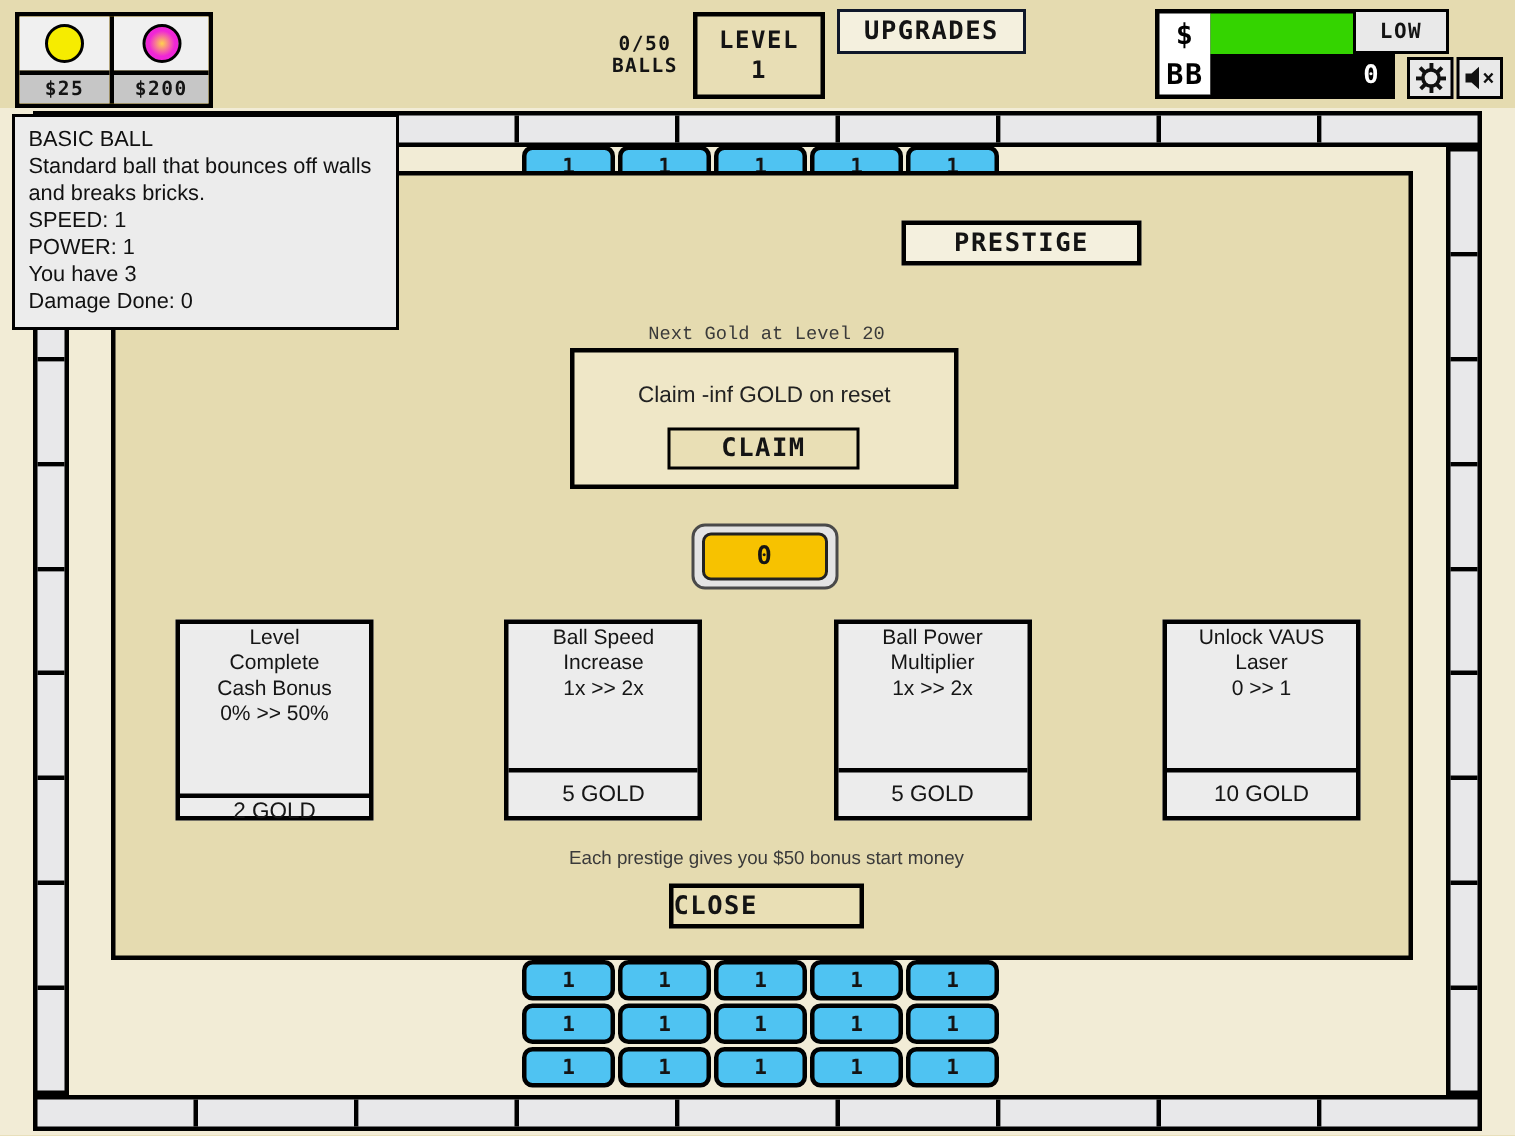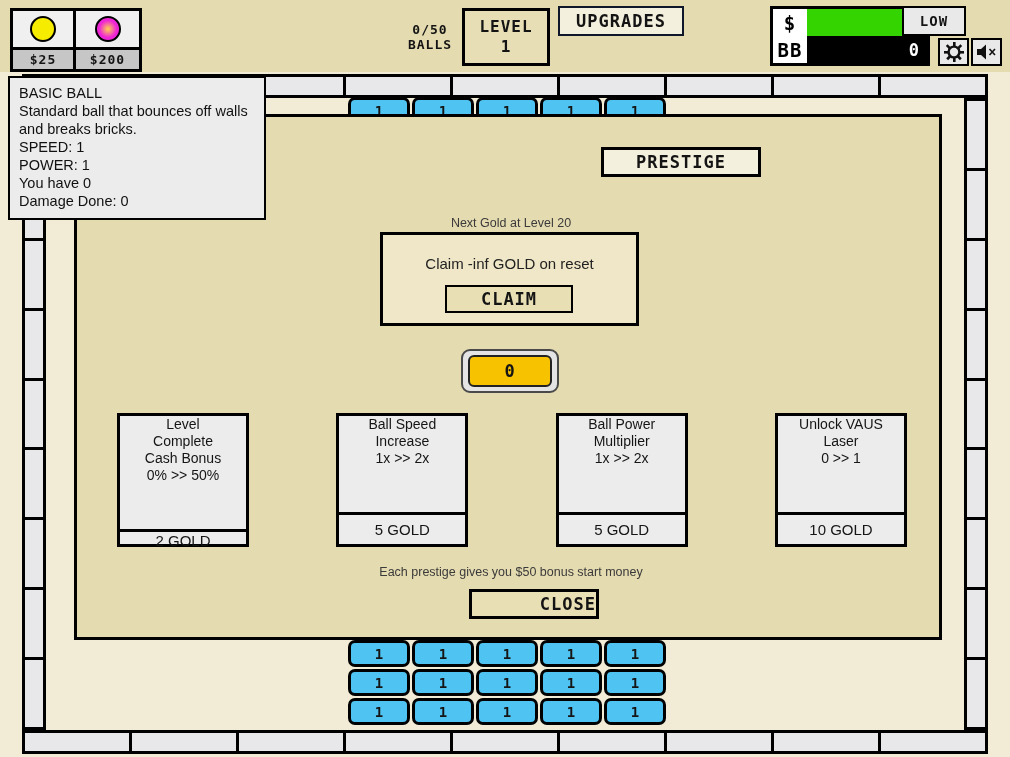--- a/index.html
+++ b/index.html
@@ -170,21 +170,21 @@
   }
   #prestige-button {
     position: absolute; left: 524px; top: 30px;
     width: 160px; height: 30px;
     border: 3px solid #000; background: #f4f0de;
     display: flex; align-items: center; justify-content: center;
     font-size: 17px; cursor: pointer;
   }
   #next-gold-label {
     position: absolute; left: 0; top: 99px; width: 868px;
-    text-align: center; font-size: 12.5px; color: #3a3a3a;
+    text-align: center; font-size: 12.5px; color: #3a3a3a; font-family: Liberation Mono, monospace;
   }
   #claim-box {
     position: absolute; left: 303px; top: 115px;
     width: 259px; height: 94px;
     border: 3px solid #000; background: #efe7c7;
   }
   #claim-text {
     position: absolute; left: 0; top: 20px; width: 100%;
     text-align: center; font-size: 15px; color: #222;
   }
@@ -234,22 +234,22 @@
   }
 
   #prestige-note {
     position: absolute; left: 0; top: 448px; width: 868px;
     text-align: center; font-size: 12.5px; color: #3a3a3a;
   }
   #close-button {
     position: absolute; left: 369px; top: 472px;
     width: 130px; height: 30px;
     border: 3px solid #000; background: #e9dfb5;
-    display: flex; align-items: center; justify-content: flex-end;
-    font-size: 17px; cursor: pointer; margin-left: 23px;
+    display: flex; align-items: center; justify-content: flex-start;
+    font-size: 17px; cursor: pointer;
   }
 </style>
 </head>
 <body>
 
 <div id="root">
 
   <div id="playfield">
 
     <div class="wall-h" id="wall-top" style="left:22px; top:2px; width:966px; height:24px;">
@@ -378,21 +378,21 @@
     <div id="close-button">
       <span class="lcd">CLOSE</span>
     </div>
   </div>
 
   <div id="tooltip">
     <div>BASIC BALL</div>
     <div>Standard ball that bounces off walls and breaks bricks.</div>
     <div>SPEED: 1</div>
     <div>POWER: 1</div>
-    <div>You have 0</div>
+    <div>You have 3</div>
     <div>Damage Done: 0</div>
   </div>
 
   <div id="topbar">
 
     <div id="ball-shop">
         <div class="ball-item">
           <div class="ball-swatch">
             <div class="ball-dot" style="background: rgb(246, 236, 0);"></div>
           </div>

